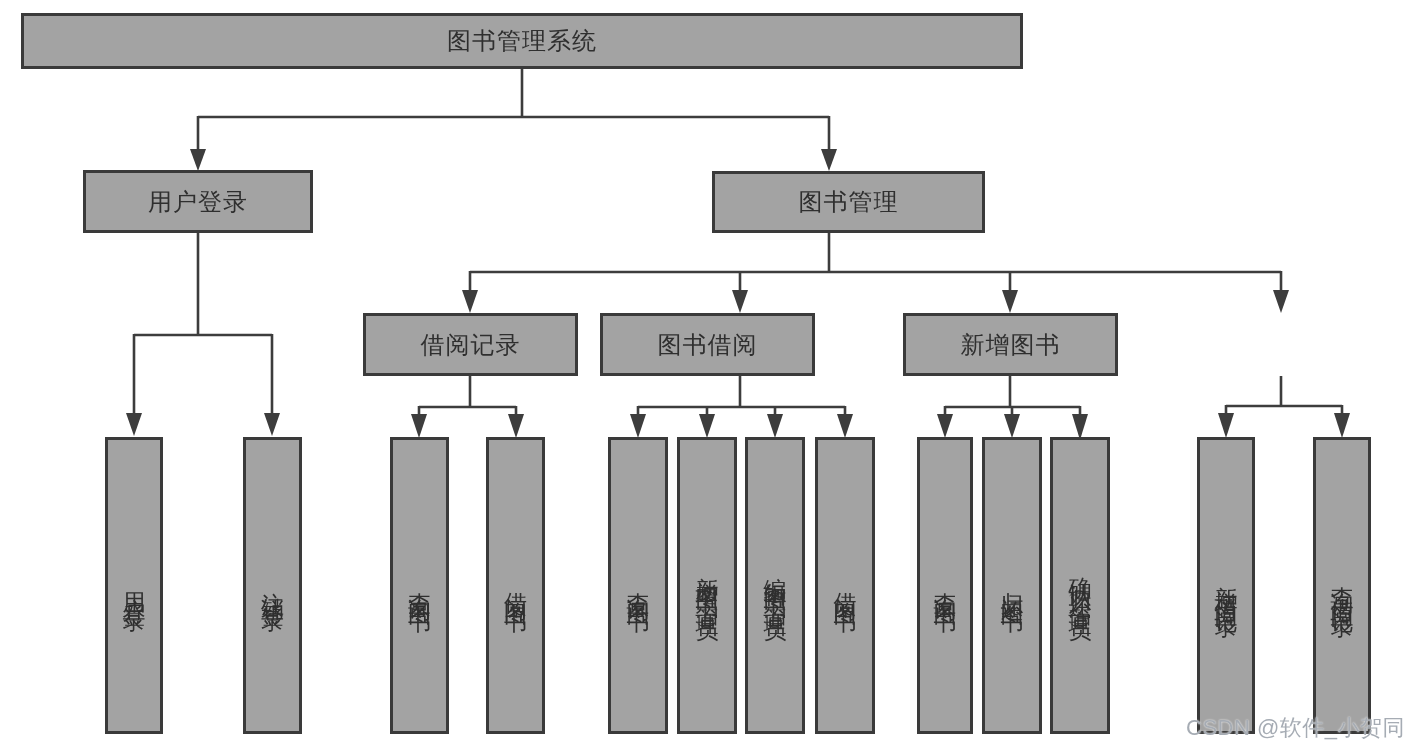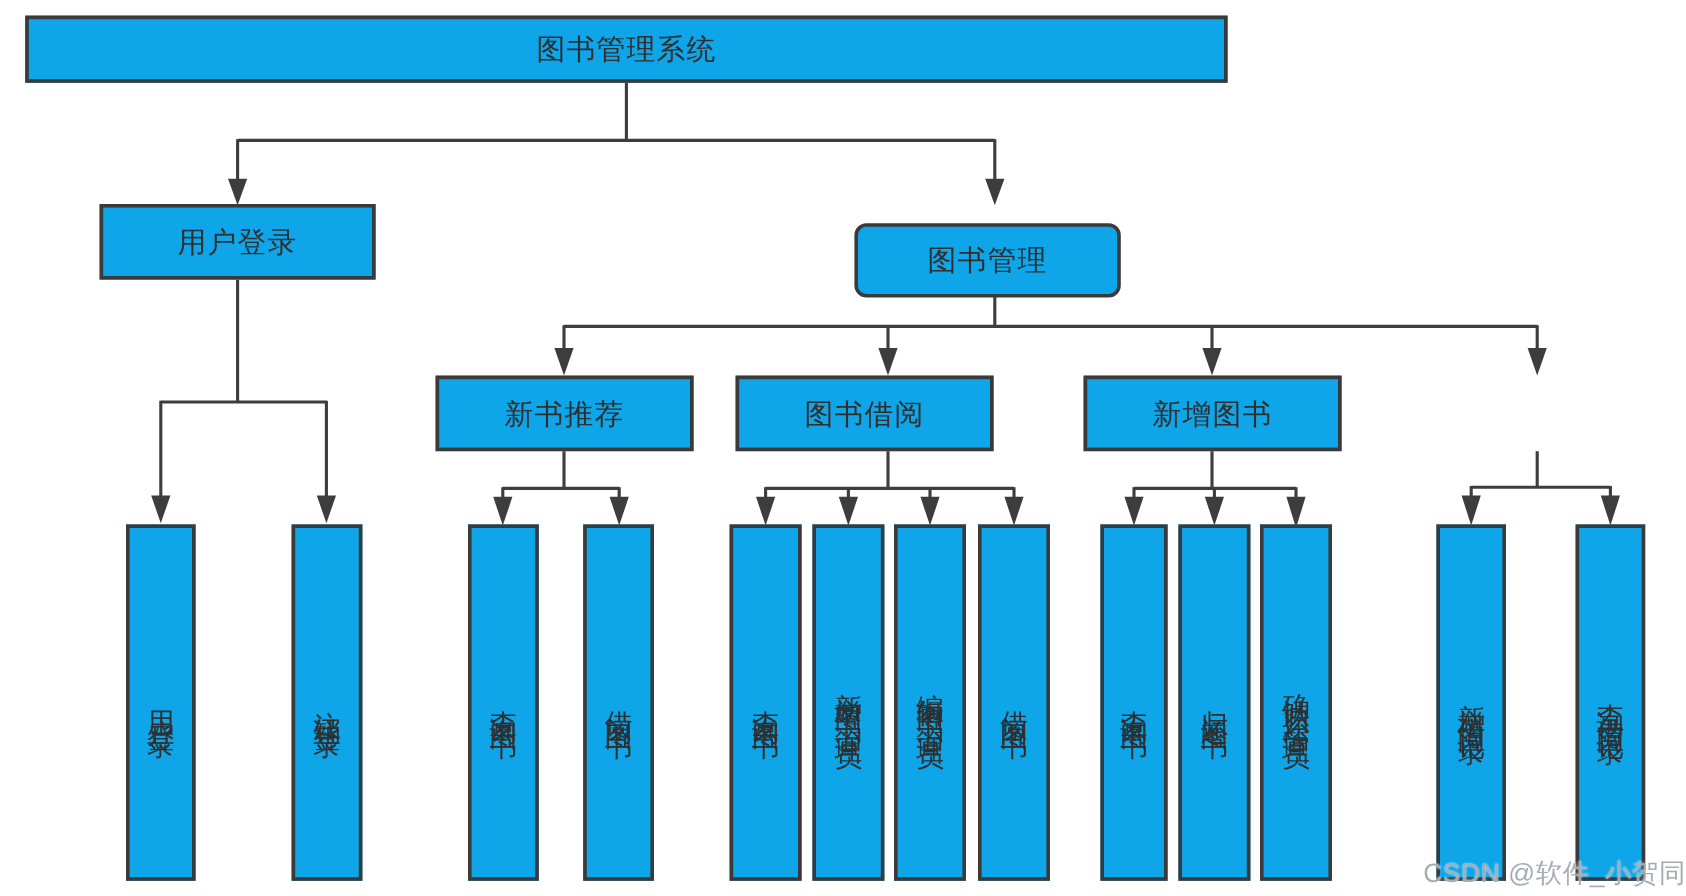--- a/index.html
+++ b/index.html
@@ -18,45 +18,45 @@
   .connectors {
     position: absolute;
     left: 0; top: 0;
     width: 1405px;
     height: 747px;
   }
   .node {
     position: absolute;
     box-sizing: border-box;
     border: 3px solid #3a3a3a;
-    background: #0ea5e9;
+    background: #a3a3a3;
     display: flex;
     align-items: center;
     justify-content: center;
     color: #2f2f2f;
   }
   .node.h { font-size: 24px; letter-spacing: 1px; }
   .node.v span {
     writing-mode: vertical-rl;
     text-orientation: mixed;
     font-size: 23px;
     letter-spacing: 6px;
     line-height: 1;
     white-space: nowrap;
     color: #2f2f2f;
   }
   
   .n-root   { left: 21px;   top: 13px;  width: 1002px; height: 56px; }
   
   .n-l2-0   { left: 83px;   top: 170px; width: 230px; height: 63px; }
-  .n-l2-1   { left: 712px;  top: 186px; width: 222px; height: 62px; border-radius: 10px; }
+  .n-l2-1   { left: 712px;  top: 171px; width: 273px; height: 62px; }
   
   .n-l3     { top: 313px; width: 215px; height: 63px; }
   .n-l3-0   { left: 363px; }
-  .n-l3-1   { left: 613px; }
+  .n-l3-1   { left: 600px; }
   .n-l3-2   { left: 903px; }
   .n-l3-3   { left: 1173px; }
   
   .leaf     { top: 437px; height: 297px; }
   .n-lf-0   { left: 105px;  width: 58px; }
   .n-lf-1   { left: 243px;  width: 59px; }
   .n-lf-2   { left: 390px;  width: 59px; }
   .n-lf-3   { left: 486px;  width: 59px; }
   .n-lf-4   { left: 608px;  width: 60px; }
   .n-lf-5   { left: 677px;  width: 60px; }
@@ -166,21 +166,21 @@
   </div>
 
   <div class="node h n-l2-0">
     <span>用户登录</span>
   </div>
   <div class="node h n-l2-1">
     <span>图书管理</span>
   </div>
 
   <div class="node h n-l3 n-l3-0">
-    <span>新书推荐</span>
+    <span>借阅记录</span>
   </div>
   <div class="node h n-l3 n-l3-1">
     <span>图书借阅</span>
   </div>
   <div class="node h n-l3 n-l3-2">
     <span>新增图书</span>
   </div>
 
   <div class="node v leaf n-lf-0">
     <span>用户登录</span>

